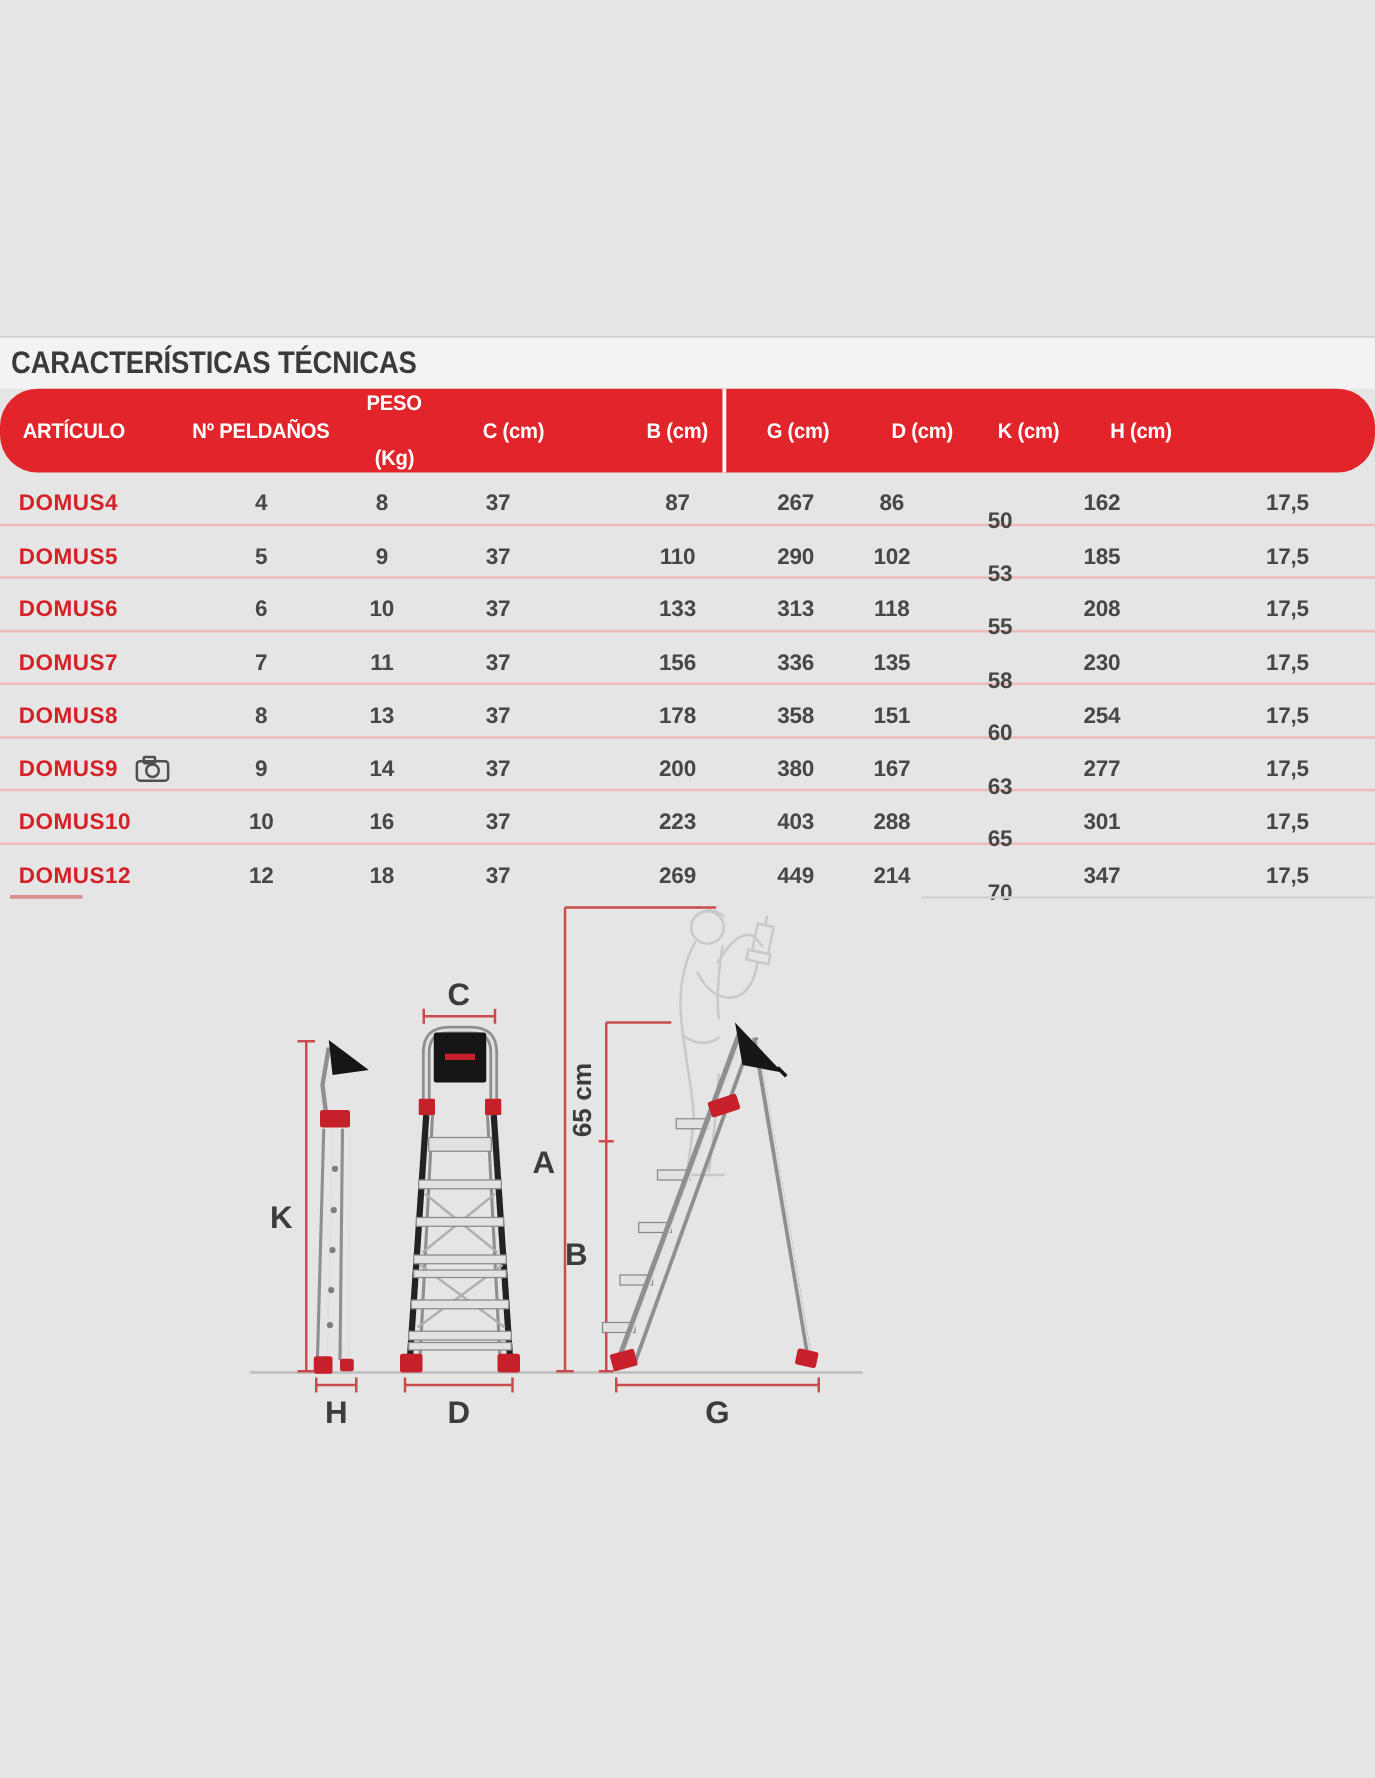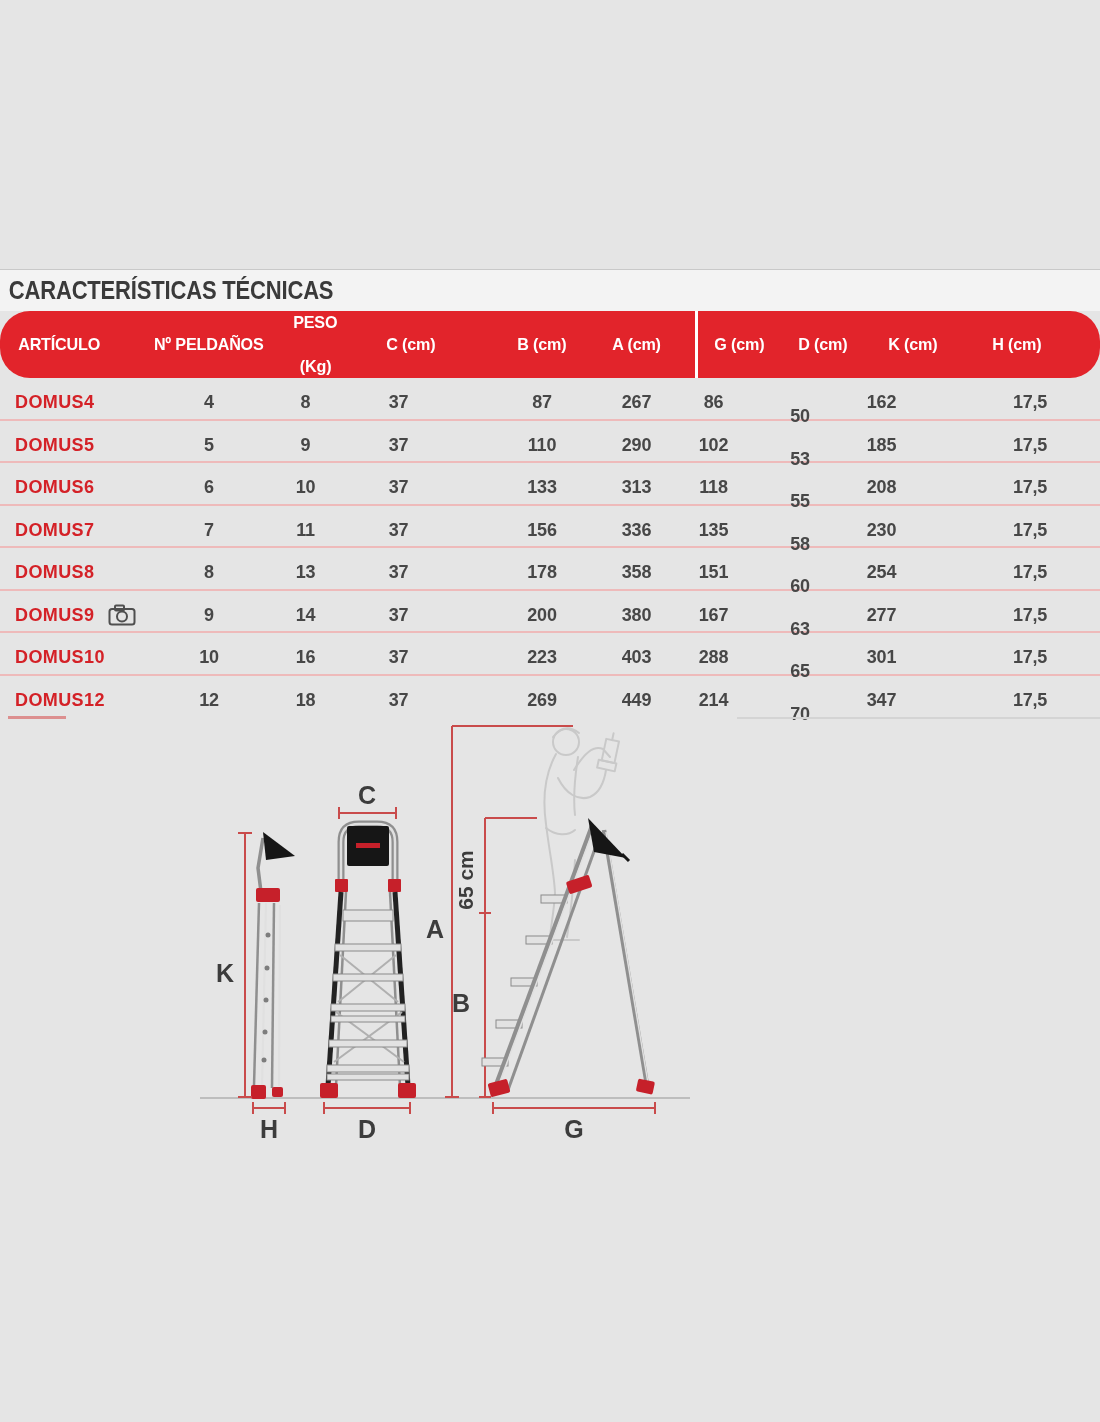--- a/index.html
+++ b/index.html
@@ -80,23 +80,20 @@
         </div>
       <div class="th two-line">
         <span class="cnd">PESO</span>
         <span class="cnd">(Kg)</span>
       </div>
       <div class="th">
           <span class="cnd">C (cm)</span>
         </div>
       <div class="th">
           <span class="cnd">B (cm)</span>
-        </div>
-      <div class="th">
-          <span class="cnd">A (cm)</span>
         </div>
       <div class="th col-g">
           <span class="cnd">G (cm)</span>
         </div>
       <div class="th">
           <span class="cnd">D (cm)</span>
         </div>
       <div class="th">
           <span class="cnd">K (cm)</span>
         </div>

